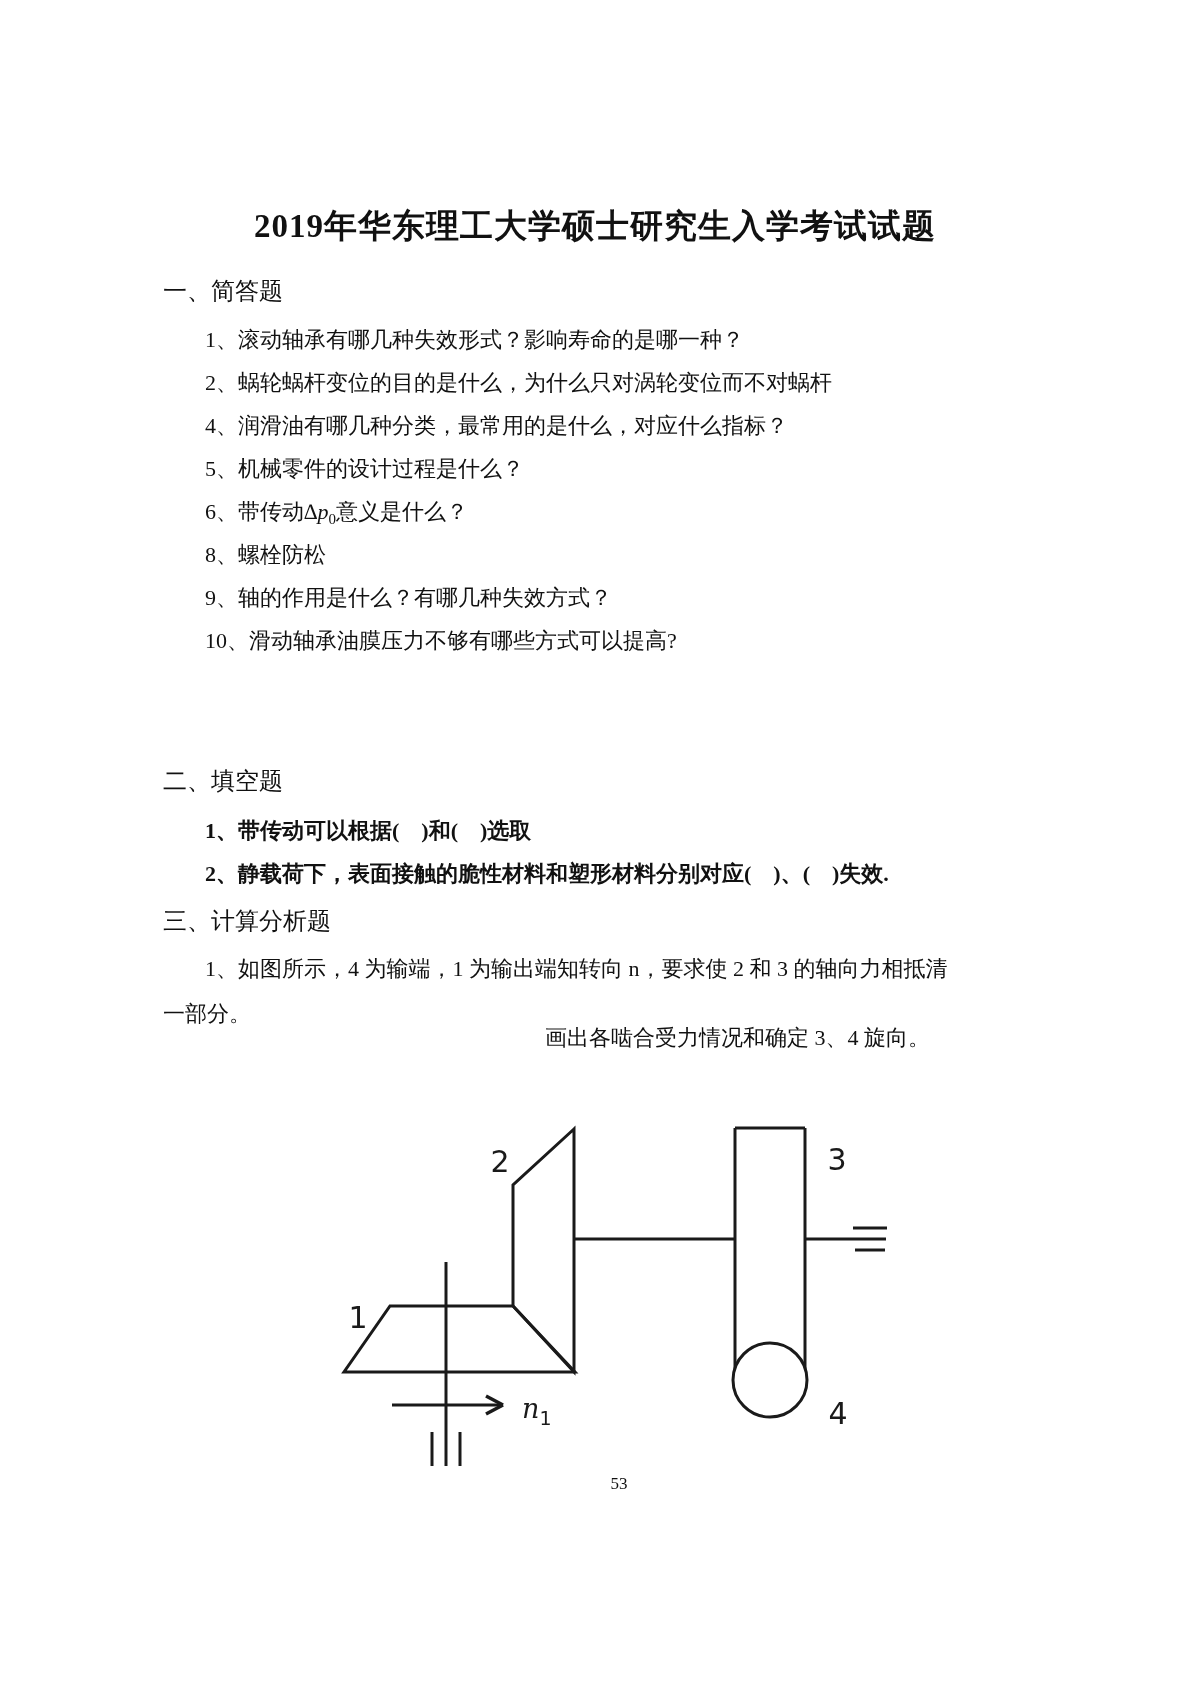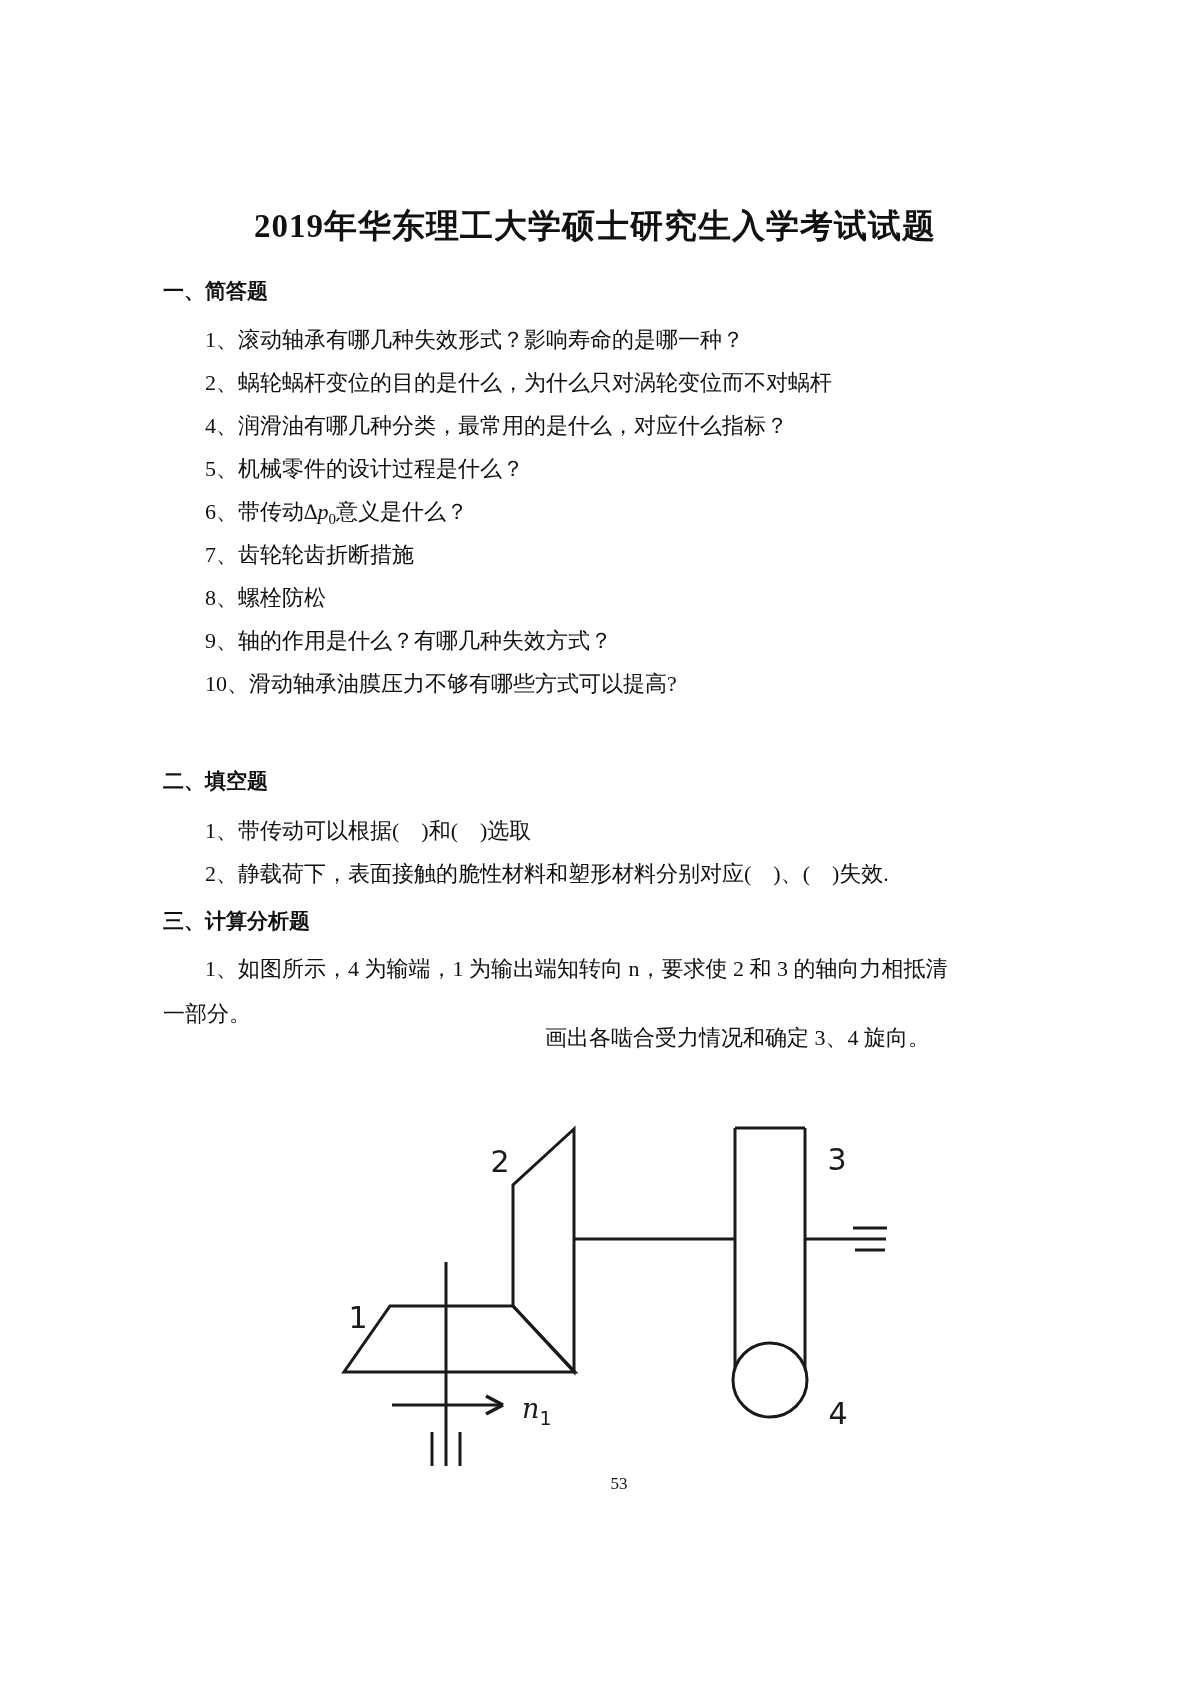--- a/index.html
+++ b/index.html
@@ -20,41 +20,41 @@
     top: 204px;
     left: 0;
     width: 1190px;
     text-align: center;
     font-size: 33px;
     font-weight: bold;
     letter-spacing: 1px;
   }
   .section-heading {
     left: 163px;
-    font-size: 21px;
-    font-weight: bold;
+    font-size: 24px;
+    font-weight: normal;
     line-height: 30px;
     white-space: pre-wrap;
   }
   .h-sec1 { top: 276px; }
   .h-sec2 { top: 766px; }
   .h-sec3 { top: 906px; }
   .qlist {
     left: 205px;
     font-size: 22px;
   }
   .qlist p, .calc-line {
     margin: 0;
     height: 43px;
     line-height: 43px;
     font-size: 22px;
     white-space: pre-wrap;
   }
   .qlist1 { top: 318px; }
-  .qlist2 { top: 809px; }
+  .qlist2 { top: 809px; font-weight: bold; }
   .calc1 { left: 205px; top: 947px; }
   .calc2-left { left: 163px; top: 992px; }
   .calc2-right { left: 545px; top: 1016px; text-align: right; }
   .formula-var { font-style: italic; }
   sub.formula-sub { font-size: 15px; }
   .figure-wrap {
     left: 330px;
     top: 1058px;
     width: 565px;
     height: 420px;
@@ -86,21 +86,20 @@
 <div class="abs page-title">2019年华东理工大学硕士研究生入学考试试题</div>
 
 <div class="abs section-heading h-sec1">一、简答题</div>
 
 <div class="abs qlist qlist1">
   <p>1、滚动轴承有哪几种失效形式？影响寿命的是哪一种？</p>
   <p>2、蜗轮蜗杆变位的目的是什么，为什么只对涡轮变位而不对蜗杆</p>
   <p>4、润滑油有哪几种分类，最常用的是什么，对应什么指标？</p>
   <p>5、机械零件的设计过程是什么？</p>
   <p><span>6、带传动</span><span>∆</span><span class="formula-var">p</span><sub class="formula-sub">0</sub><span>意义是什么？</span></p>
-  <p>7、齿轮轮齿折断措施</p>
   <p>8、螺栓防松</p>
   <p>9、轴的作用是什么？有哪几种失效方式？</p>
   <p>10、滑动轴承油膜压力不够有哪些方式可以提高?</p>
 </div>
 
 <div class="abs section-heading h-sec2">二、填空题</div>
 
 <div class="abs qlist qlist2">
   <p>1、带传动可以根据(    )和(    )选取</p>
   <p>2、静载荷下，表面接触的脆性材料和塑形材料分别对应(    )、(    )失效.</p>

